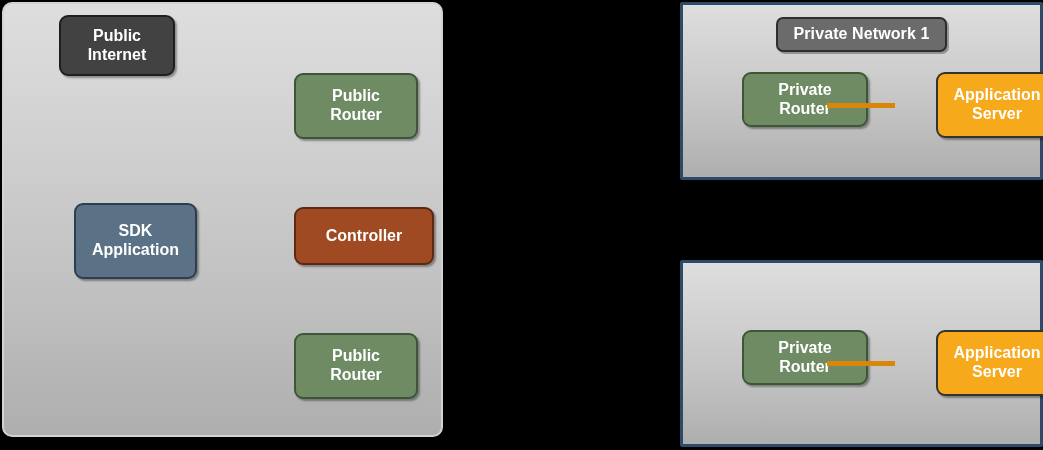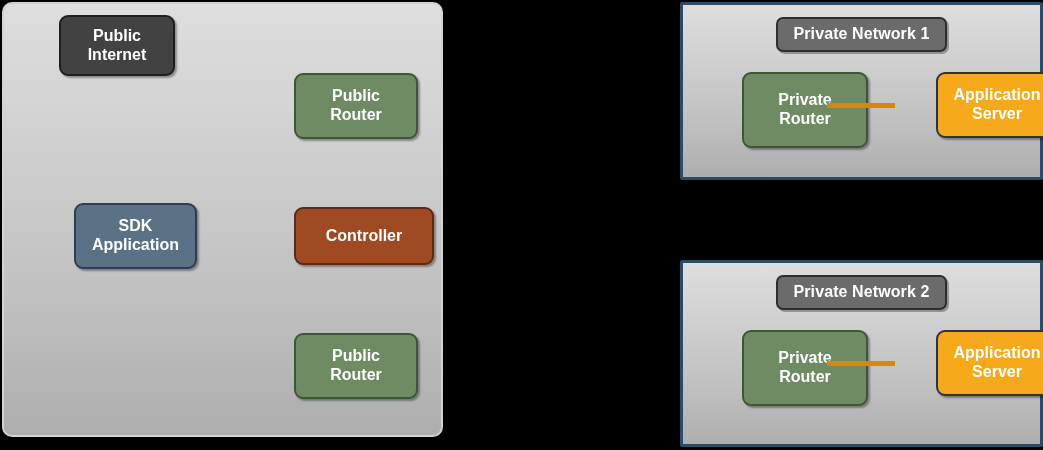--- a/index.html
+++ b/index.html
@@ -99,26 +99,26 @@
 
   .node-internet    { background: #424242; border-color: #1f1f1f; }
   .node-router      { background: #6e8b63; border-color: #3d5637; }
   .node-sdk         { background: #5a7186; border-color: #2c3e50; }
   .node-controller  { background: #a04a24; border-color: #5c2a12; }
   .node-appserver   { background: #f5a91b; border-color: #333333; }
 
   
   .pos-public-internet { left: 14px;  top: 11px;  width: 116px; height: 61px; }
   .pos-public-router-1 { left: 249px; top: 69px;  width: 124px; height: 66px; }
-  .pos-sdk-app         { left: 29px;  top: 199px; width: 123px; height: 66px; }
+  .pos-sdk-app         { left: 29px;  top: 199px; width: 123px; height: 76px; }
   .pos-controller      { left: 249px; top: 203px; width: 140px; height: 58px; }
   .pos-public-router-2 { left: 249px; top: 329px; width: 124px; height: 66px; }
 
   
-  .pos-private-router  { left: 18px;  top: 67px;  width: 126px; height: 76px; }
+  .pos-private-router  { left: 18px;  top: 67px;  width: 126px; height: 55px; }
   .pos-app-server      { left: 212px; top: 67px;  width: 122px; height: 66px; }
 
   
   .connector {
     position: absolute;
     left: 144px;
     top: 98px;
     width: 68px;
     height: 5px;
     background: #d9870b;
@@ -156,21 +156,20 @@
 
     <div class="connector"></div>
 
     <div class="node node-appserver pos-app-server">Application
 Server</div>
 
   </div>
 
   <div class="panel panel-private panel-private-2">
 
-    <div class="net-title">Private Network 2</div>
 
     <div class="node node-router pos-private-router">Private
 Router</div>
 
     <div class="connector"></div>
 
     <div class="node node-appserver pos-app-server">Application
 Server</div>
 
   </div>

